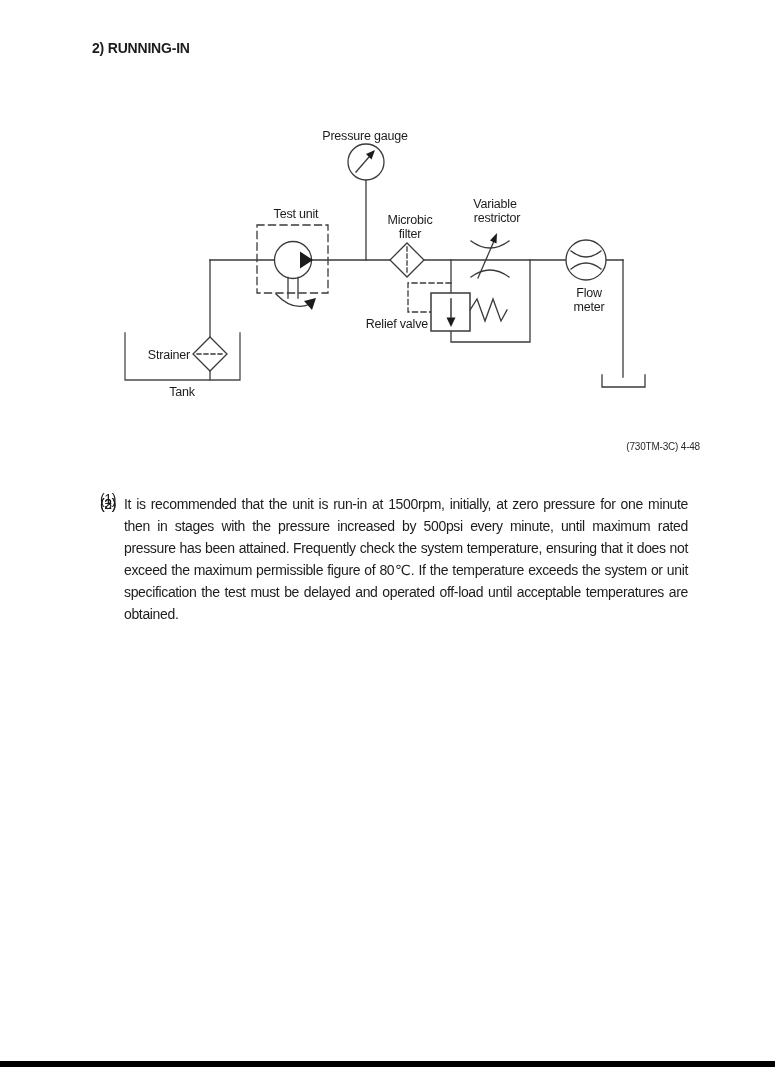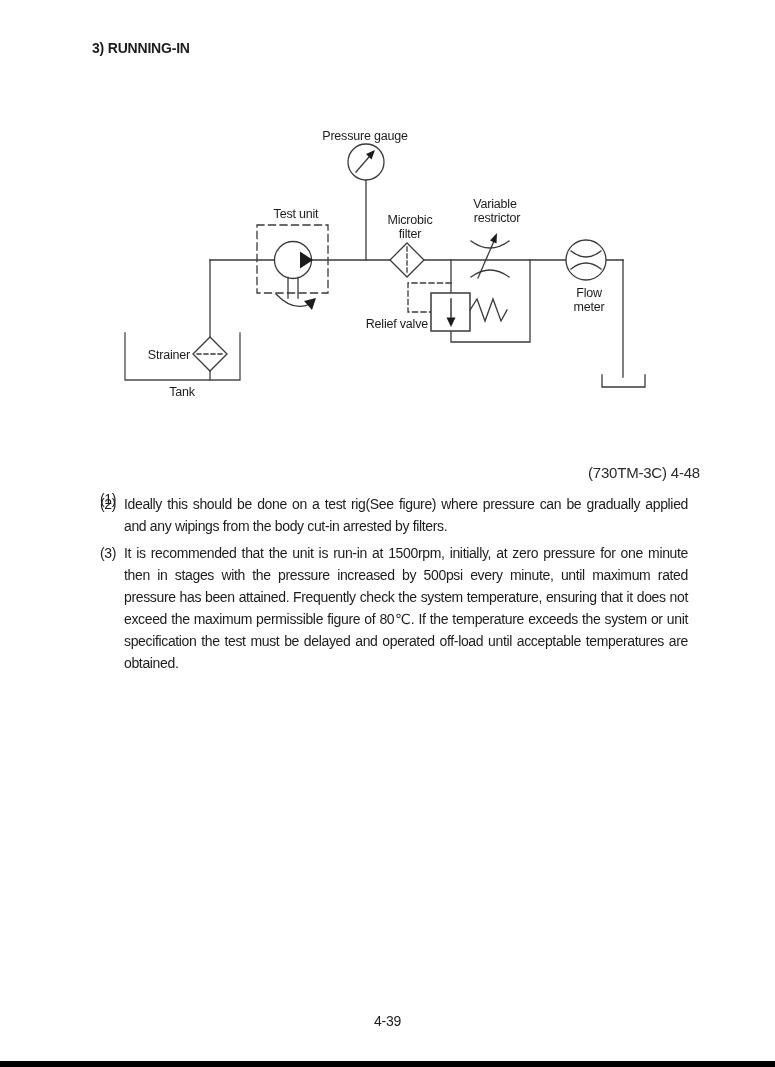--- a/index.html
+++ b/index.html
@@ -17,21 +17,21 @@
     font-size:14px;font-weight:bold;letter-spacing:-0.2px;
     white-space:nowrap;
   }
   .diagram-svg{position:absolute;left:0;top:0;}
   .diagram-svg text{
     font-family:"Liberation Sans","DejaVu Sans",sans-serif;
     font-size:12.5px;fill:#1c1c1c;letter-spacing:-0.2px;
   }
   .fig-ref{
     position:absolute;left:500px;top:441px;width:200px;
-    text-align:right;font-size:15px;letter-spacing:-0.2px;color:#2a2a2a;margin-top:23px;
+    text-align:right;font-size:10px;letter-spacing:-0.2px;color:#2a2a2a;
   }
   .body-text{
     position:absolute;left:100px;top:488px;width:588px;
     font-size:14px;line-height:22px;letter-spacing:-0.35px;
   }
   .para{
     position:relative;
     padding-left:24px;
     text-align:justify;
     margin:0 0 5px 0;
@@ -46,21 +46,21 @@
   .bottom-bar{
     position:absolute;left:0;bottom:0;width:775px;height:6px;
     background:#000000;
   }
 </style>
 </head>
 <body>
 
 <div class="page">
 
-  <div class="doc-title">3) RUNNING-IN</div>
+  <div class="doc-title">2) RUNNING-IN</div>
 
   <svg class="diagram-svg" width="775" height="470" viewBox="0 0 775 470" fill="none" stroke-linecap="square">
 
     <g stroke="#3a3a3a" stroke-width="1.3">
       <path d="M210,260 H623"></path>
       <path d="M623,260 V377"></path>
       <path d="M210,260 V380"></path>
       <path d="M366,180 V260"></path>
       <path d="M451,260 V293 M451,331 V342 H530 V260"></path>
       <path stroke-dasharray="5,3.5" d="M451,283 H408 V312 H431"></path>
@@ -133,25 +133,23 @@
   </svg>
 
   <div class="fig-ref">(730TM-3C) 4-48</div>
 
   <div class="body-text">
     <p class="para">
       <span class="para-num">(1)</span>
     </p>
     <p class="para">
       <span class="para-num">(2)</span>
-      <span>Ideally this should be done on a test rig(See figure) where pressure can be gradually applied and any wipings from the body cut-in arrested by filters.</span>
     </p>
     <p class="para">
       <span class="para-num">(3)</span>
       <span>It is recommended that the unit is run-in at 1500rpm, initially, at zero pressure for one minute then in stages with the pressure increased by 500psi every minute, until maximum rated pressure has been attained.  Frequently check the system temperature, ensuring that it does not exceed the maximum permissible figure of 80℃.  If the temperature exceeds the system or unit specification the test must be delayed and operated off-load until acceptable temperatures are obtained.</span>
     </p>
   </div>
 
-  <div class="page-number">4-39</div>
 
   <div class="bottom-bar"></div>
 
 </div>
 
 </body></html>

